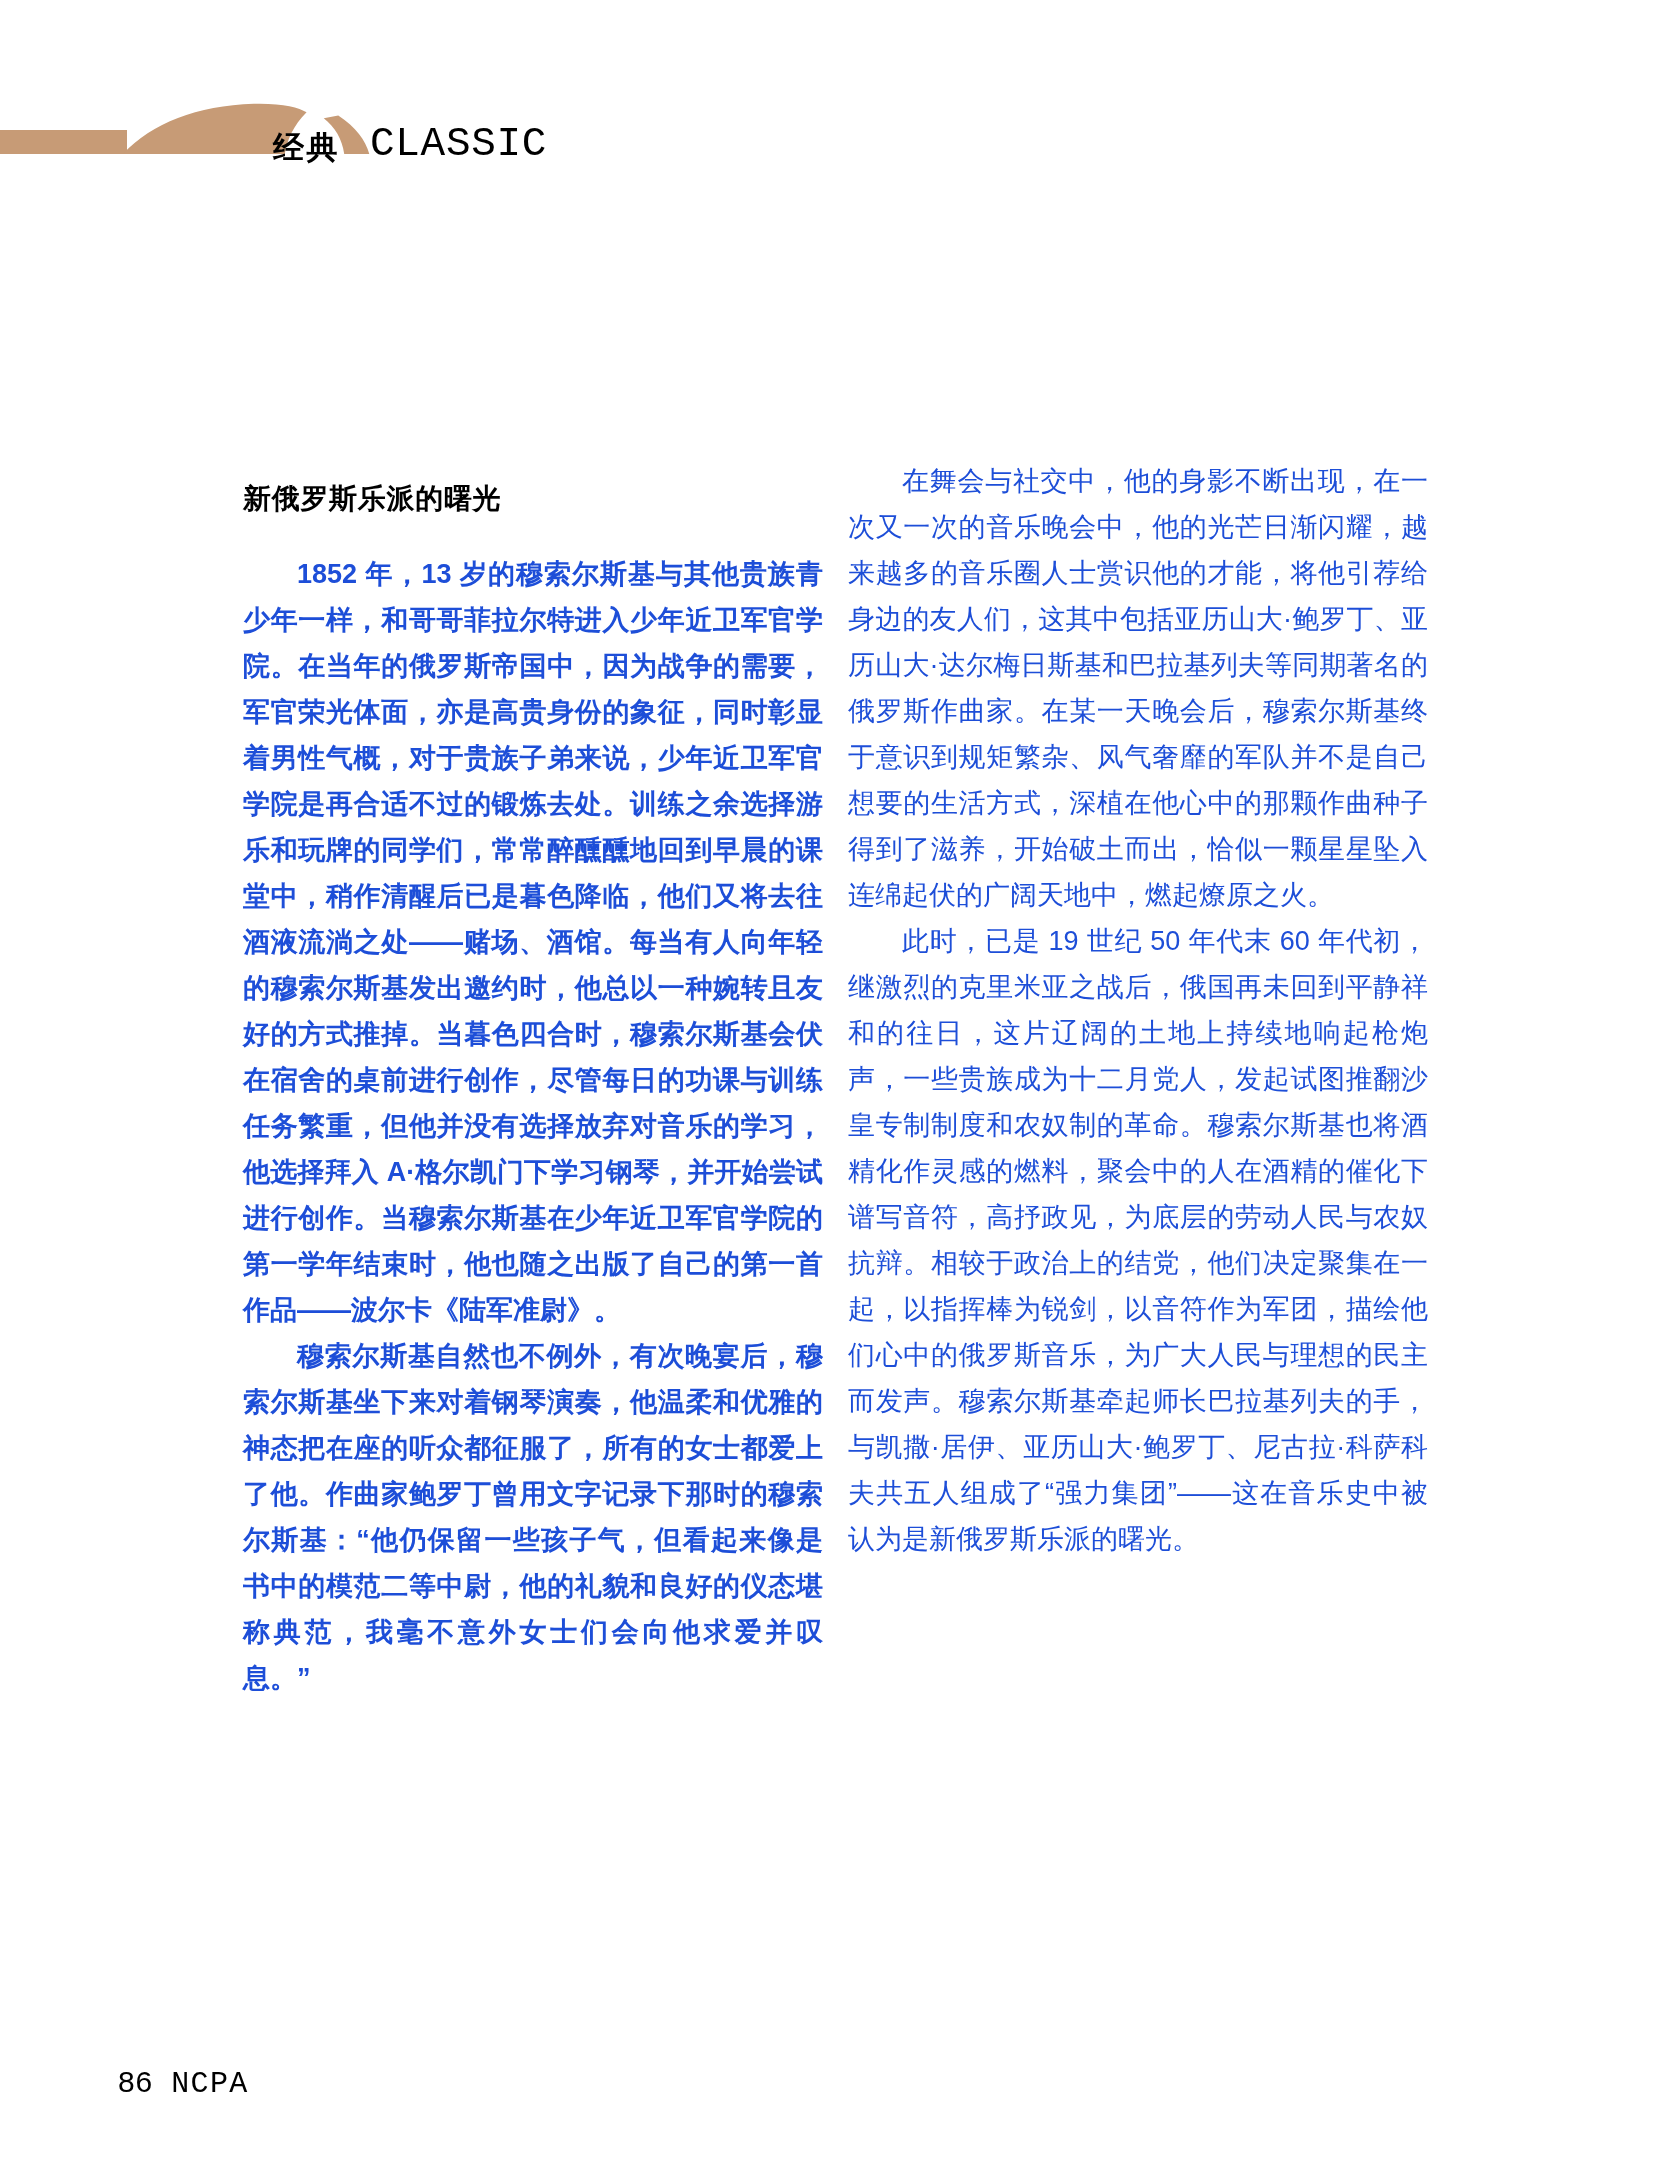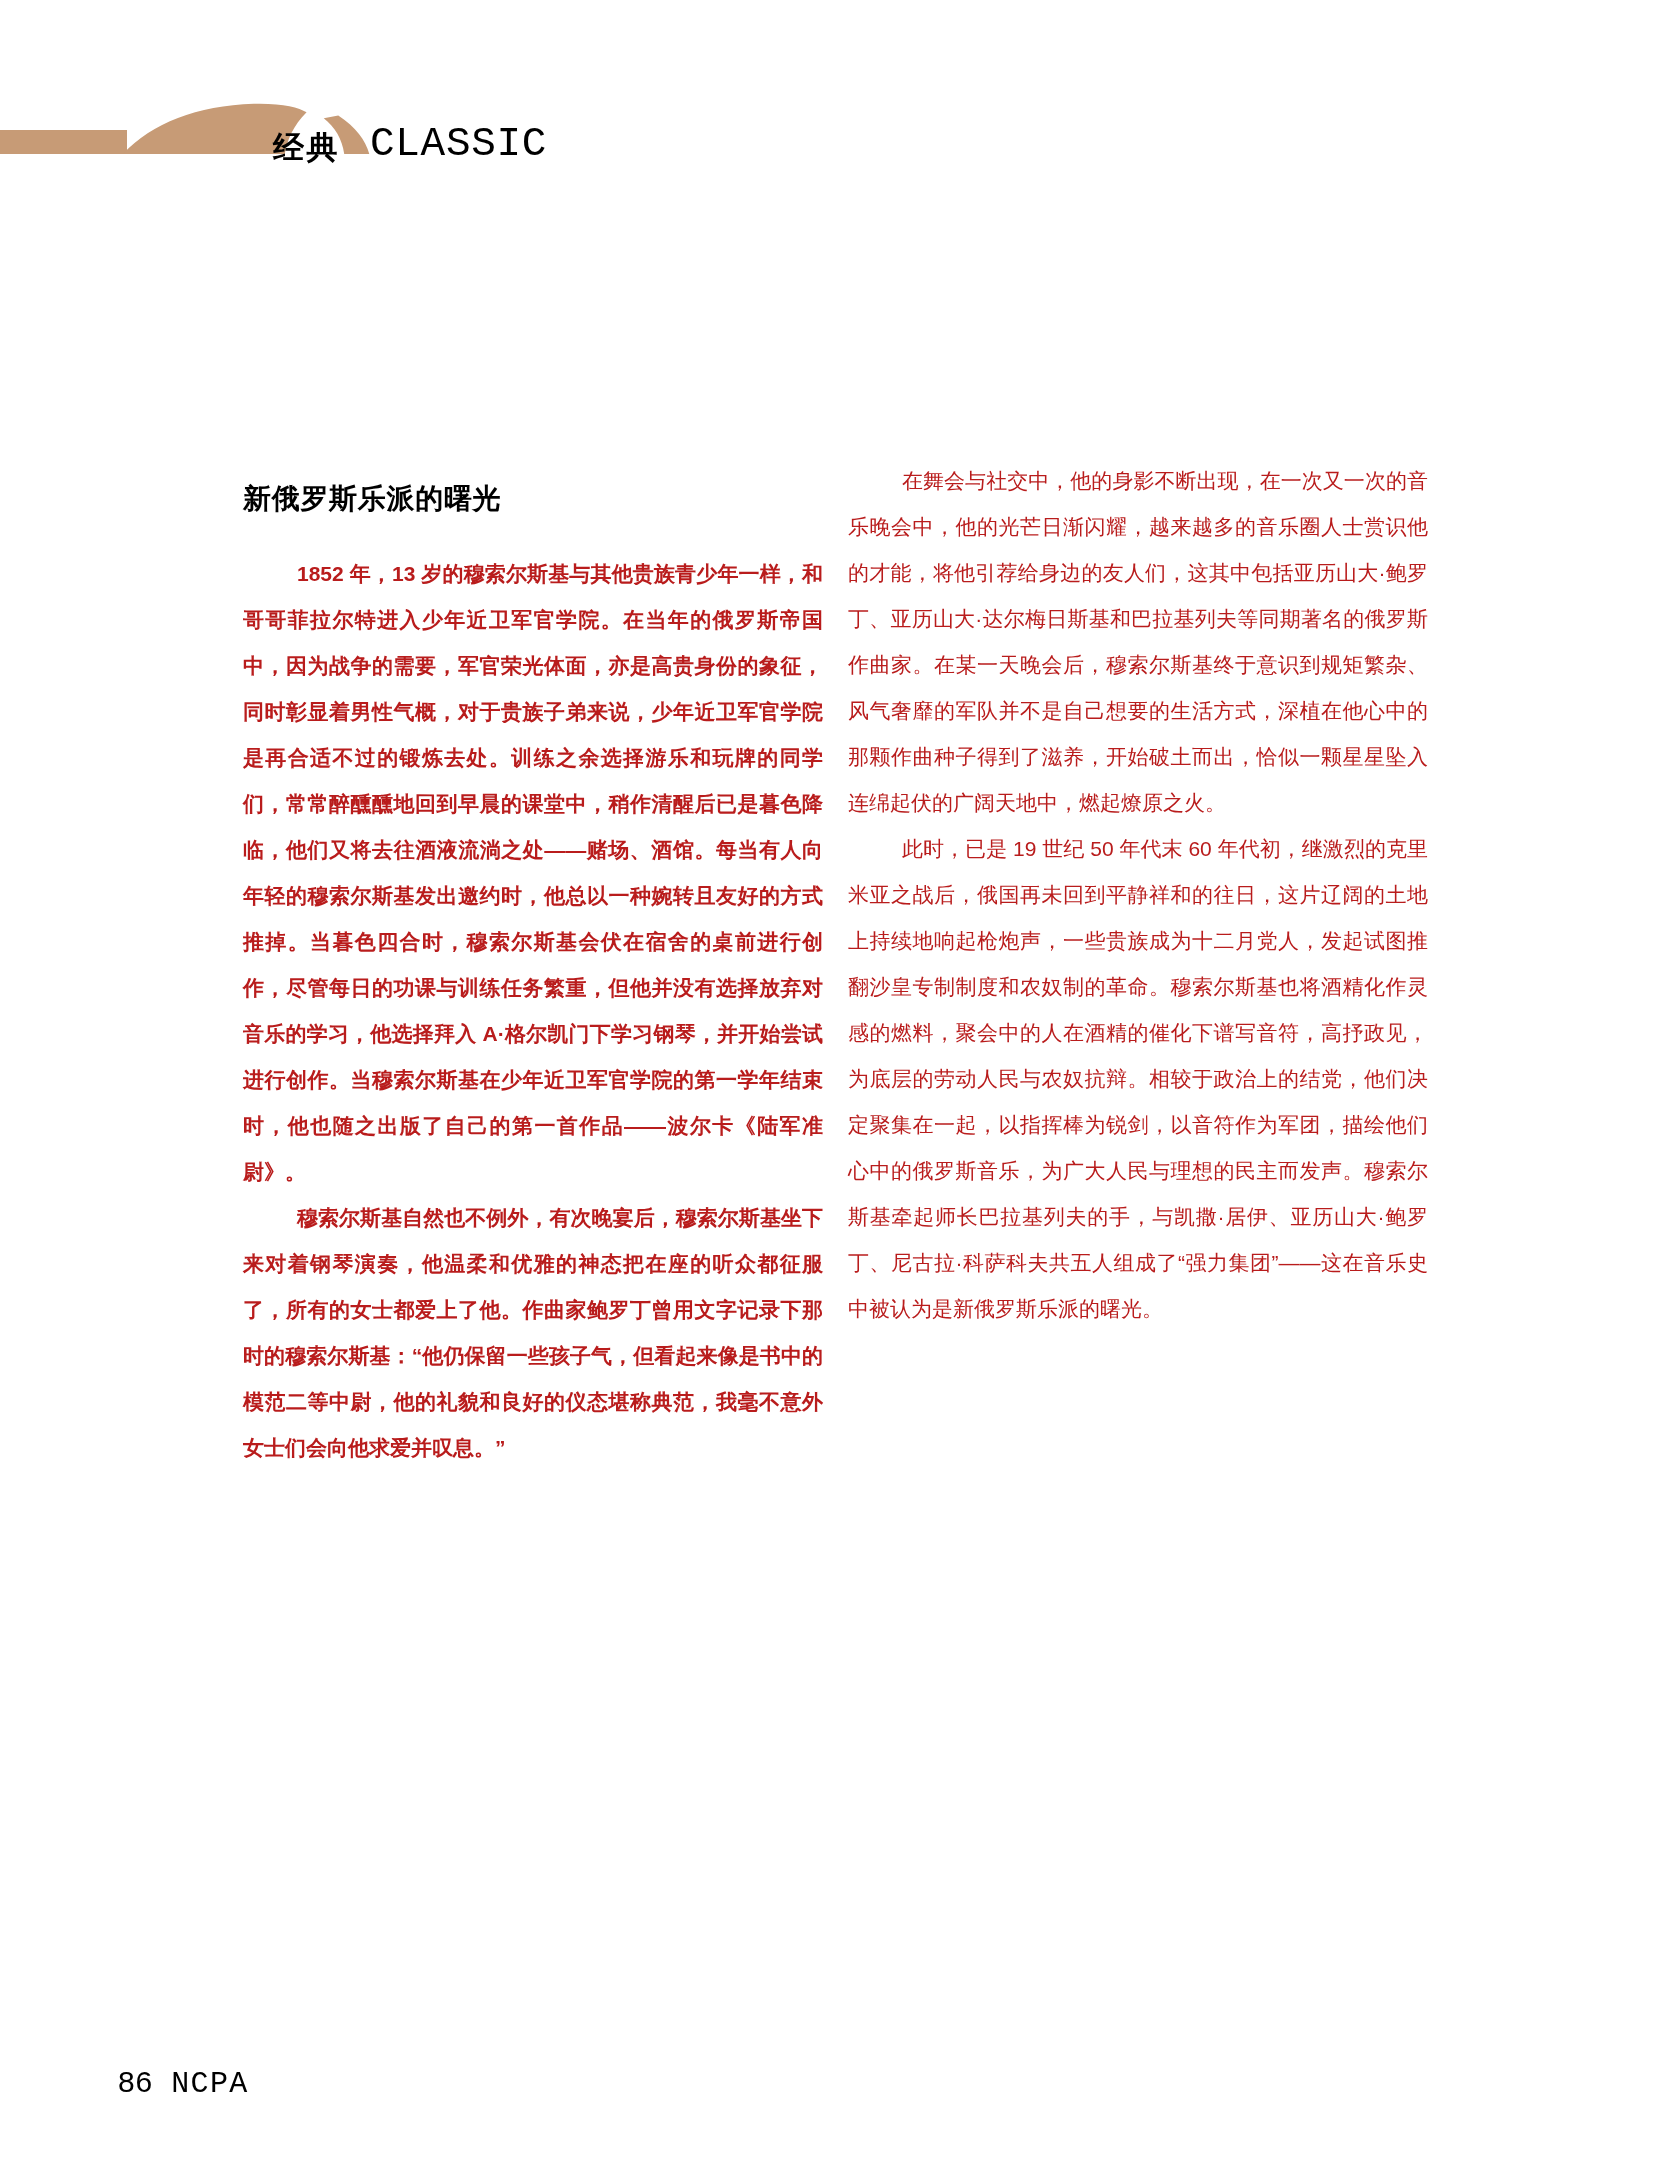--- a/index.html
+++ b/index.html
@@ -35,23 +35,23 @@
   }
 
   
   .article-heading {
     position: absolute; left: 243px; top: 461px;
     font-size: 28px; font-weight: bold; letter-spacing: 0.7px;
     white-space: nowrap;
   }
   .text-col {
     position: absolute; width: 580px;
-    font-size: 21px; line-height: 46px;
+    font-size: 27px; line-height: 46px;
     text-align: justify;
-    color: #b91c1c;
+    color: #1d4ed8;
   }
   .text-col p { margin: 0; text-indent: 54px; }
   .col-left  { left: 243px;  top: 551px; font-weight: bold; }
   .col-right { left: 848px; top: 458px; }
 
   
   .page-footer {
     position: absolute; left: 118px; top: 2065px;
     font-size: 30px; letter-spacing: 0.7px;
     white-space: nowrap;

